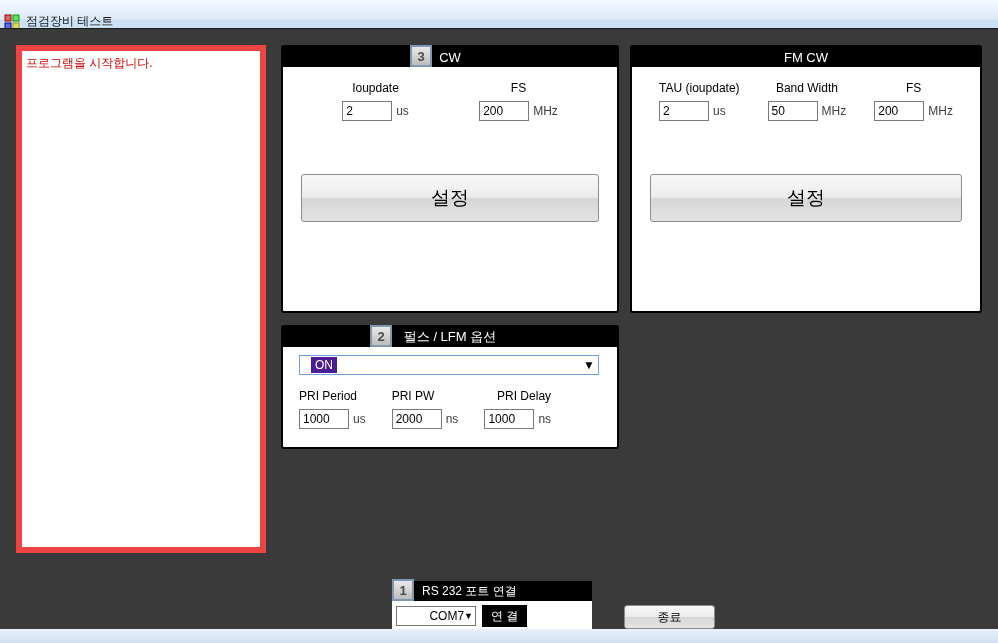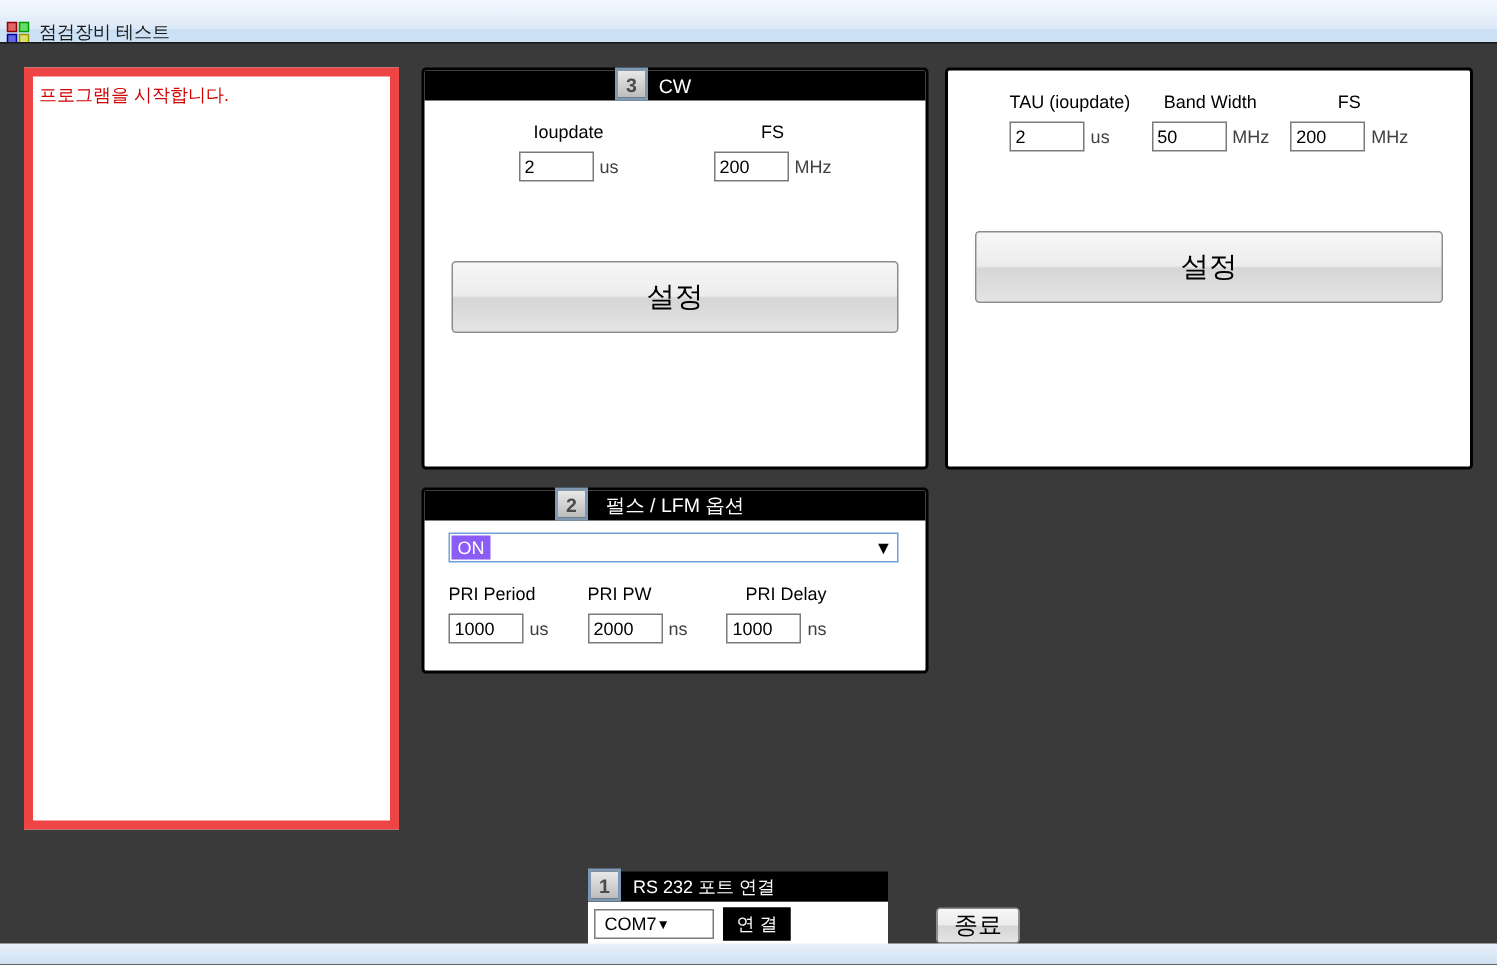--- a/index.html
+++ b/index.html
@@ -78,21 +78,21 @@
     font-size:13px;
     top: -2px;
   }
   .panel-body {
     padding: 10px 18px 12px;
   }
   .cw-panel { left: 281px; top: 16px; width: 338px; height: 268px; }
   .fmcw-panel { left: 630px; top: 16px; width: 352px; height: 268px; }
   .pulse-panel { left: 281px; top: 296px; width: 338px; height: 124px; }
 
-  .field-row { display:flex; gap: 14px; margin-top: 4px; }
+  .field-row { display:flex; gap: 28px; margin-top: 4px; }
   .field { display:flex; flex-direction:column; align-items:flex-start; }
   .field-label { color:#000; padding-bottom:6px; text-align:center; width:100%; }
   .field-input-row { display:flex; align-items:center; gap:4px; }
   .txt {
     width: 50px; height: 20px;
     border: 1px solid #7a7a7a;
     padding: 1px 3px;
     font-family: inherit; font-size: 12px;
   }
   .unit { color:#404040; }
@@ -111,21 +111,21 @@
 
   .combo {
     width: 300px; height: 20px;
     border: 1px solid #6fa0d6;
     display:flex; align-items:center;
     position:relative;
     background:#fff;
     margin-bottom:8px;
   }
   .combo-sel {
-    background:#8b5cf6; color:#fff; padding:1px 4px; margin:1px;
+    background:#4c1d95; color:#fff; padding:1px 4px; margin:11px;
   }
   .combo-arrow {
     position:absolute; right:2px; top:2px; width:14px; height:14px;
     display:flex; align-items:center; justify-content:center;
   }
 
   .pulse-fields { display:flex; gap:26px; margin-top:14px; }
 
   
   .port-block {
@@ -147,34 +147,34 @@
     display:flex; align-items:center; justify-content:center;
     font-weight:bold; color:#4a4a4a; font-size:13px;
   }
   .port-body {
     background:#fff;
     padding:4px;
     display:flex; gap:6px; align-items:center;
   }
   .port-combo {
     width:80px; height:20px; border:1px solid #7a7a7a;
-    display:flex; align-items:center; justify-content:flex-start;
+    display:flex; align-items:center; justify-content:flex-end;
     padding:0 2px 0 6px; background:#fff;
   }
   .connect-btn {
     background:#000000; color:#fff; border:1px solid #000;
     height:22px; padding:0 8px; font-family:inherit; font-size:12px;
     cursor:pointer;
   }
   .exit-btn {
     position:absolute; left:624px; top:576px;
-    width:56px; height:24px;
+    width:91px; height:24px;
     background: linear-gradient(to bottom,#f7f7f7 0%,#ececec 48%,#d6d6d6 52%,#e4e4e4 100%);
     border:1px solid #8c8c8c; border-radius:3px;
-    font-family:inherit; font-size:16px; cursor:pointer;
+    font-family:inherit; font-size:12px; cursor:pointer;
   }
 </style>
 </head>
 <body>
 
 <div class="titlebar">
   <span class="app-icon">
     <svg viewBox="0 0 16 16">
         <rect x="1" y="1" width="6" height="6" fill="#d66" stroke="#900"></rect>
         <rect x="9" y="1" width="6" height="6" fill="#6d6" stroke="#090"></rect>
@@ -211,20 +211,23 @@
             <input class="txt" value="200" style="">
             <span class="unit">MHz</span>
           </div>
         </div>
       </div>
       <button class="big-btn">설정</button>
     </div>
   </div>
 
   <div class="panel fmcw-panel">
+    <div class="panel-header">
+      <span>FM CW</span>
+    </div>
     <div class="panel-body">
       <div class="field-row" style="justify-content:center;">
         <div class="field">
           <span class="field-label">TAU (ioupdate)</span>
           <div class="field-input-row">
             <input class="txt" value="2" style="">
             <span class="unit">us</span>
           </div>
         </div>
         <div class="field">

